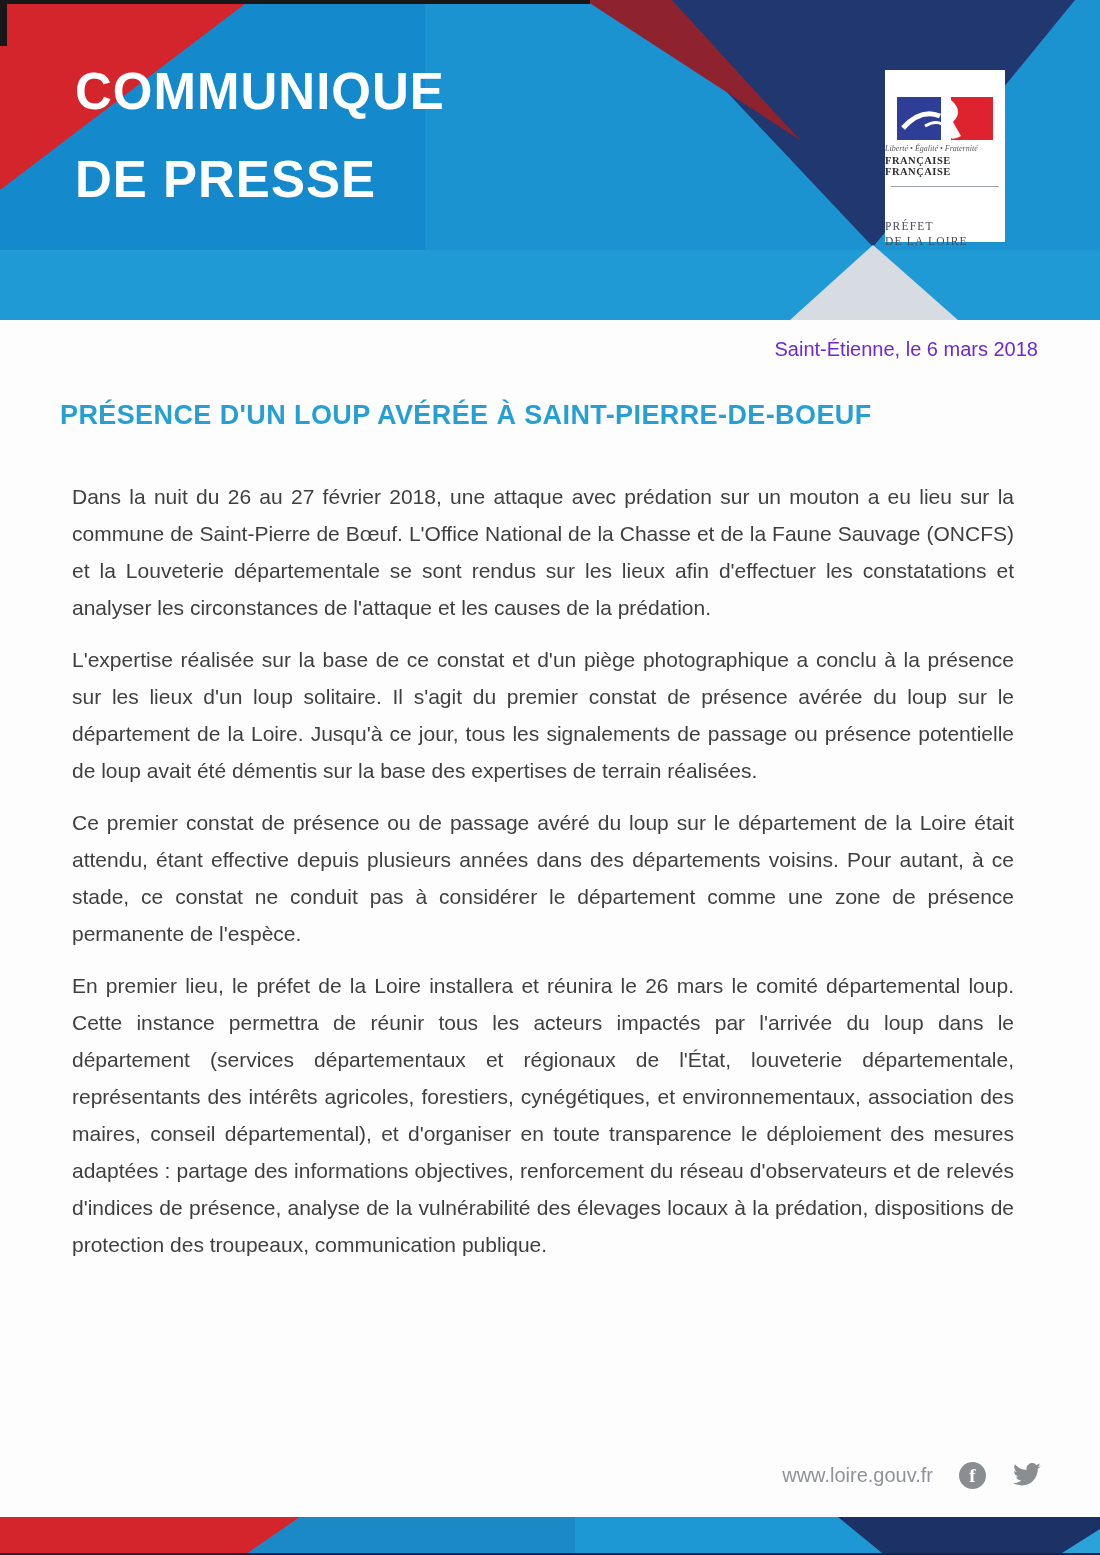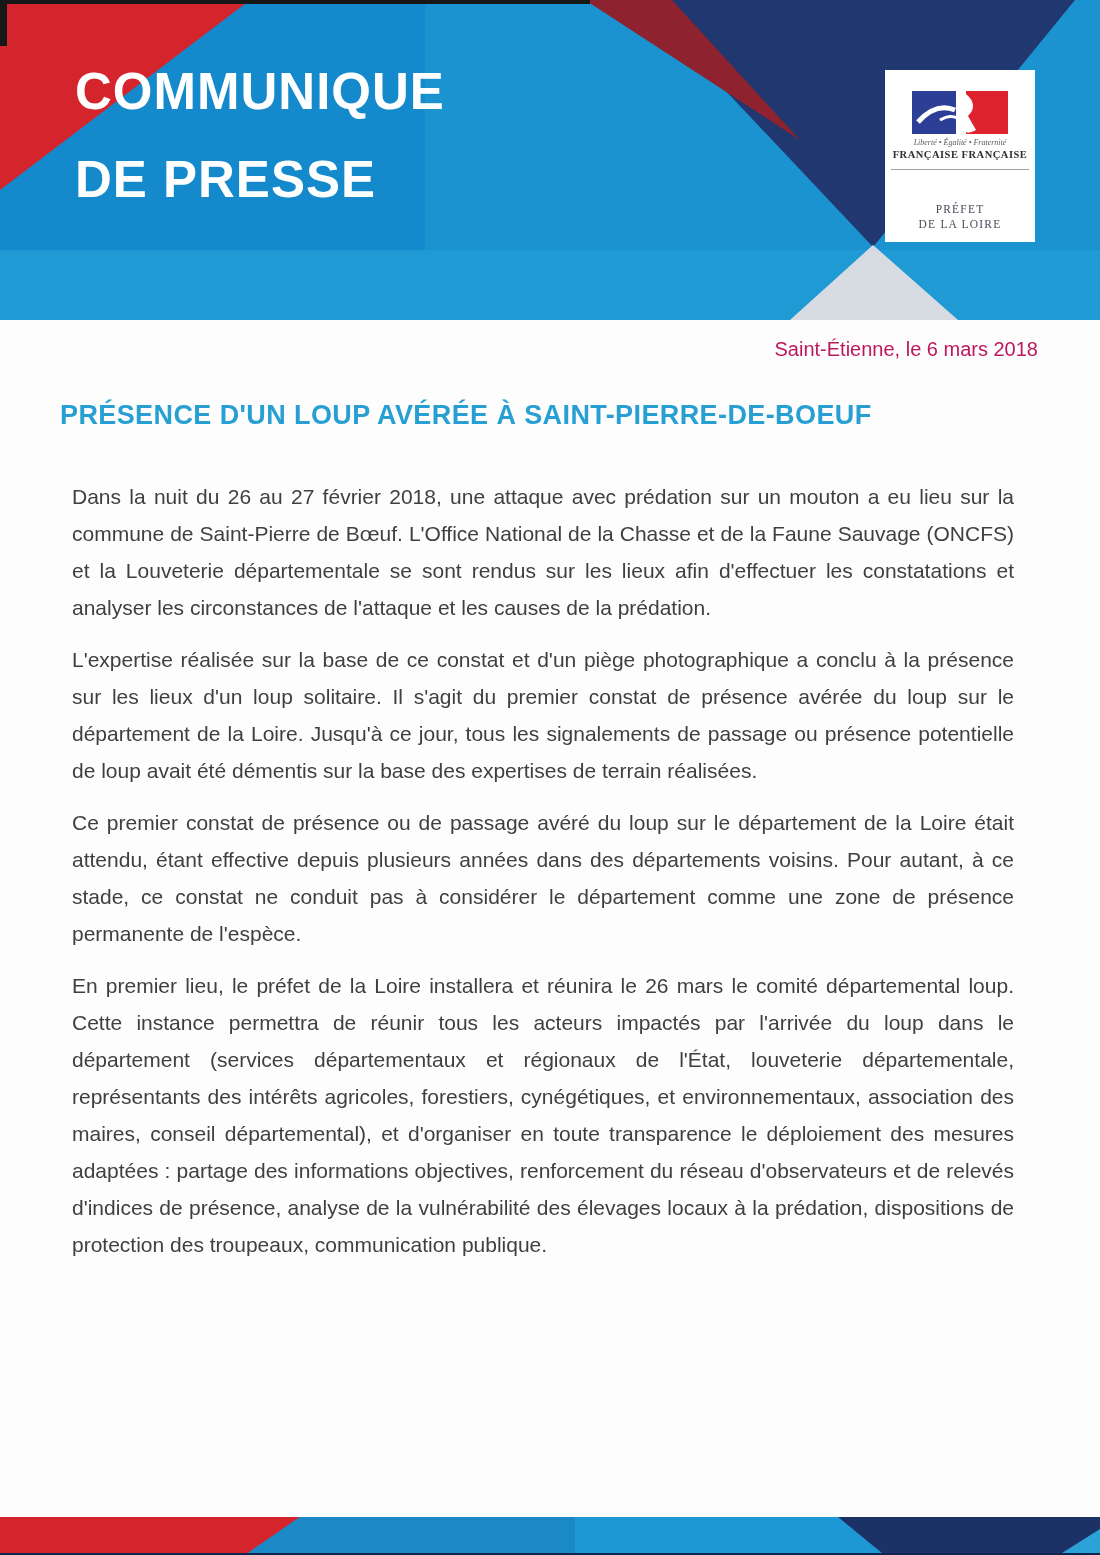--- a/index.html
+++ b/index.html
@@ -19,33 +19,33 @@
   .gray-tri{background:#d7dce2;clip-path:polygon(873px 245px,958px 320px,790px 320px);}
   .edge-top{height:4px;width:590px;background:#171717;}
   .edge-left{width:7px;height:46px;background:#171717;}
   .header-title{
     position:absolute;left:75px;top:48px;color:#ffffff;
     font-size:51px;font-weight:bold;line-height:88px;letter-spacing:1px;
     white-space:pre-line;
   }
   
   .logo-box{
-    position:absolute;left:885px;top:70px;width:150px;height:172px;
-    background:#ffffff;text-align:center;box-sizing:border-box;padding-top:20px;
+    position:absolute;left:885px;top:70px;width:120px;height:172px;
+    background:#ffffff;text-align:left;box-sizing:border-box;padding-top:26px;
     font-family:"Liberation Serif",serif;
   }
   .logo-flag{display:block;margin:0 auto;}
   .logo-motto{font-size:8px;font-style:italic;color:#5a5a5a;margin-top:2px;}
   .logo-republic{font-size:10.5px;font-weight:bold;color:#2e2e2e;letter-spacing:.5px;margin-top:2px;}
   .logo-divider{border:none;border-top:1px solid #9aa0a6;margin:9px 6px 0 6px;}
   .logo-prefet{font-size:11.5px;color:#474c59;letter-spacing:1.2px;margin-top:32px;line-height:15px;}
   
   .dateline{
     position:absolute;top:338px;right:62px;
-    font-size:20px;color:#be185d;
+    font-size:20px;color:#6d28d9;
   }
   .headline{
     position:absolute;left:60px;top:400px;width:960px;
     font-size:27px;font-weight:bold;color:#289fd3;letter-spacing:.4px;
   }
   .body-text{
     position:absolute;left:72px;top:478px;width:958px;
     font-size:21px;line-height:37px;color:#3f3f3f;text-align:justify;
   }
   .body-text p{margin:0 16px 15px 0;}
@@ -107,20 +107,27 @@
 
   <div class="headline">PRÉSENCE D'UN LOUP AVÉRÉE À SAINT-PIERRE-DE-BOEUF</div>
 
   <div class="body-text">
     <p>Dans la nuit du 26 au 27 février 2018, une attaque avec prédation sur un mouton a eu lieu sur la commune de Saint-Pierre de Bœuf. L'Office National de la Chasse et de la Faune Sauvage (ONCFS) et la Louveterie départementale se sont rendus sur les lieux afin d'effectuer les constatations et analyser les circonstances de l'attaque et les causes de la prédation.</p>
     <p>L'expertise réalisée sur la base de ce constat et d'un piège photographique a conclu à la présence sur les lieux d'un loup solitaire. Il s'agit du premier constat de présence avérée du loup sur le département de la Loire. Jusqu'à ce jour, tous les signalements de passage ou présence potentielle de loup avait été démentis sur la base des expertises de terrain réalisées.</p>
     <p>Ce premier constat de présence ou de passage avéré du loup sur le département de la Loire était attendu, étant effective depuis plusieurs années dans des départements voisins. Pour autant, à ce stade, ce constat ne conduit pas à considérer le département comme une zone de présence permanente de l'espèce.</p>
     <p>En premier lieu, le préfet de la Loire installera et réunira le 26 mars le comité départemental loup. Cette instance permettra de réunir tous les acteurs impactés par l'arrivée du loup dans le département (services départementaux et régionaux de l'État, louveterie départementale, représentants des intérêts agricoles, forestiers, cynégétiques, et environnementaux, association des maires, conseil départemental), et d'organiser en toute transparence le déploiement des mesures adaptées : partage des informations objectives, renforcement du réseau d'observateurs et de relevés d'indices de présence, analyse de la vulnérabilité des élevages locaux à la prédation, dispositions de protection des troupeaux, communication publique.</p>
   </div>
 
+  <div class="social-row">
+    <span class="website">www.loire.gouv.fr</span>
+    <span class="fb-icon">f</span>
+    <svg class="tw-icon" width="30" height="25" viewBox="0 0 24 20">
+      <path fill="#8a8e93" d="M23,2.5c-.8.4-1.7.6-2.6.8A4.4,4.4,0,0,0,22.3.4a9,9,0,0,1-2.9,1.1A4.5,4.5,0,0,0,11.7,5.6,12.8,12.8,0,0,1,2.4.9,4.5,4.5,0,0,0,3.8,6.9,4.4,4.4,0,0,1,1.7,6.3v.1a4.5,4.5,0,0,0,3.6,4.4,4.5,4.5,0,0,1-2,.1,4.5,4.5,0,0,0,4.2,3.1A9,9,0,0,1,.9,15.9a12.7,12.7,0,0,0,6.9,2c8.3,0,12.8-6.9,12.8-12.8v-.6A9.2,9.2,0,0,0,23,2.5Z"></path>
+    </svg>
+  </div>
 
   <div class="footer-band">
     <div class="fb-shape fb-red"></div>
     <div class="fb-shape fb-midblue"></div>
     <div class="fb-shape fb-navy"></div>
     <div class="fb-shape fb-corner"></div>
   </div>
   <div class="footer-baseline"></div>
 
 </div>

